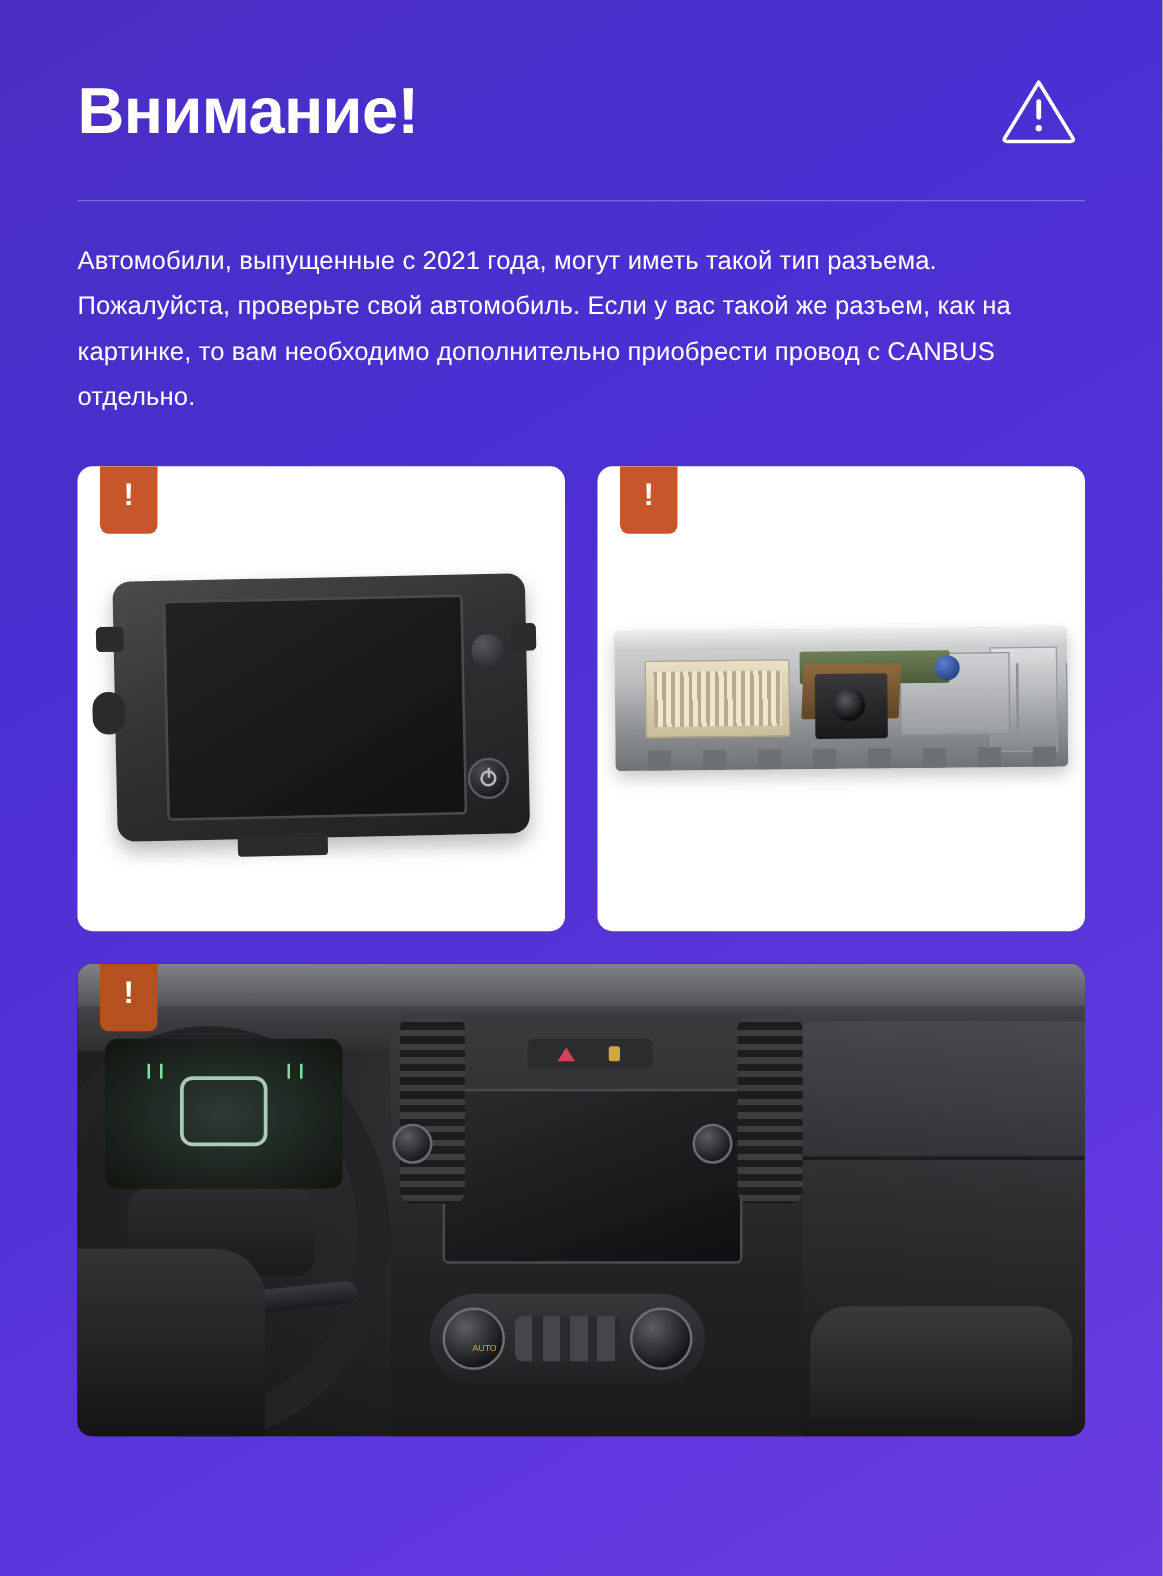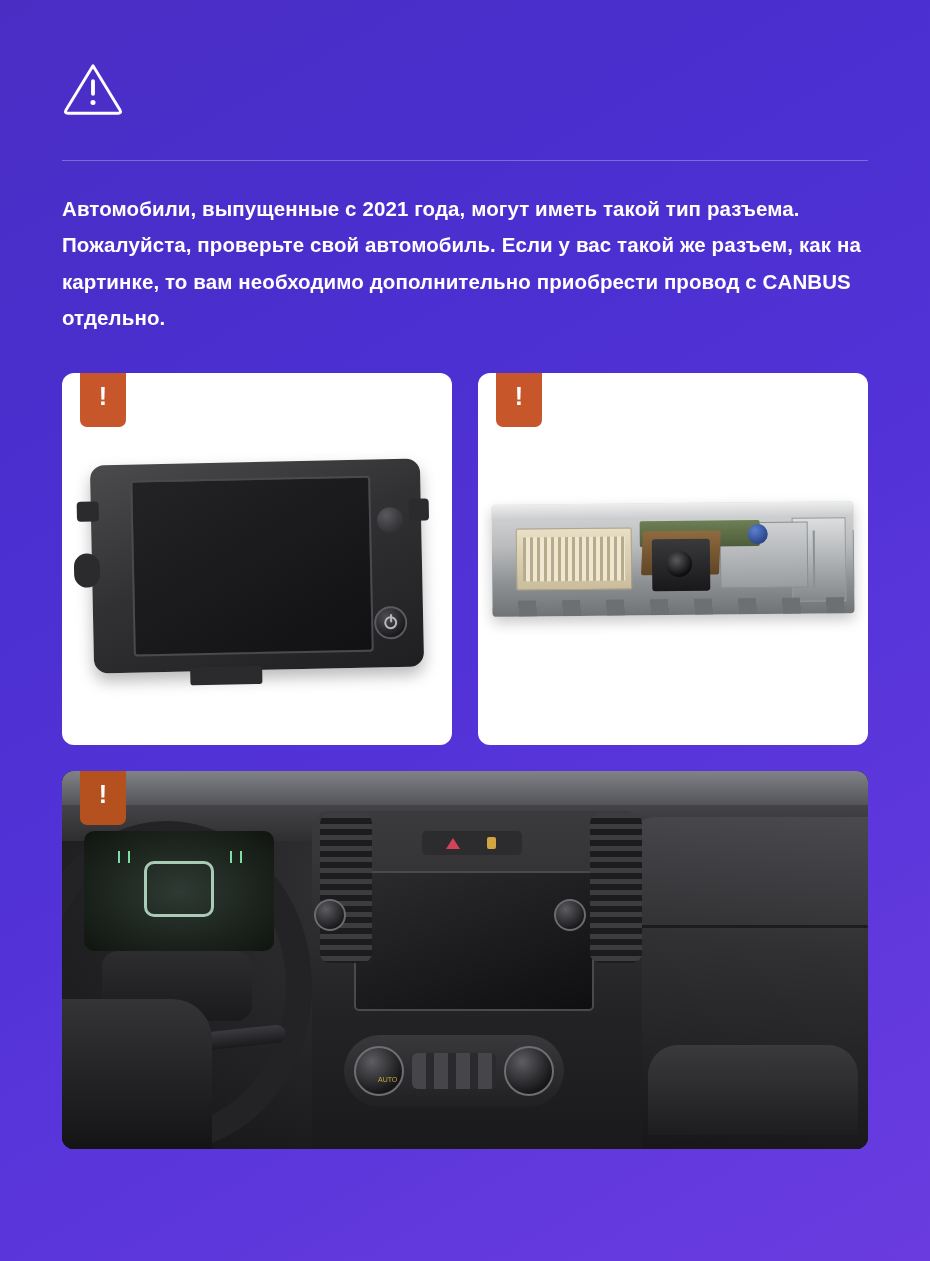--- a/index.html
+++ b/index.html
@@ -46,21 +46,21 @@
     background: rgba(255,255,255,0.28);
     margin: 20px 0 30px 0;
   }
 
   
   .body-text {
     color: #ffffff;
     font-size: 20.5px;
     line-height: 1.78;
     letter-spacing: 0.1px;
-    font-weight: 700;
+    font-weight: 400;
     max-width: 812px;
   }
 
   
   .cards-row {
     display: flex;
     gap: 26px;
     margin-top: 36px;
   }
   .card {
@@ -376,20 +376,21 @@
     background: linear-gradient(180deg, #3a3a3d, #1d1d1f);
     border-radius: 30px 30px 0 0;
   }
 </style>
 </head>
 <body>
 
 <div class="page">
 
   <div class="header">
+    <div class="title">Внимание!</div>
     <span class="warn-icon">
       <svg viewBox="0 0 64 64" width="62" height="62" fill="none" xmlns="http://www.w3.org/2000/svg">
         <path d="M32 8 L60 54 Q61.5 57 58 57 L6 57 Q2.5 57 4 54 Z" stroke="#ffffff" stroke-width="3" stroke-linejoin="round"></path>
         <rect x="30" y="22" width="4" height="17" rx="2" fill="#ffffff"></rect>
         <circle cx="32" cy="46" r="2.6" fill="#ffffff"></circle>
       </svg>
     </span>
   </div>
 
   <div class="divider"></div>

